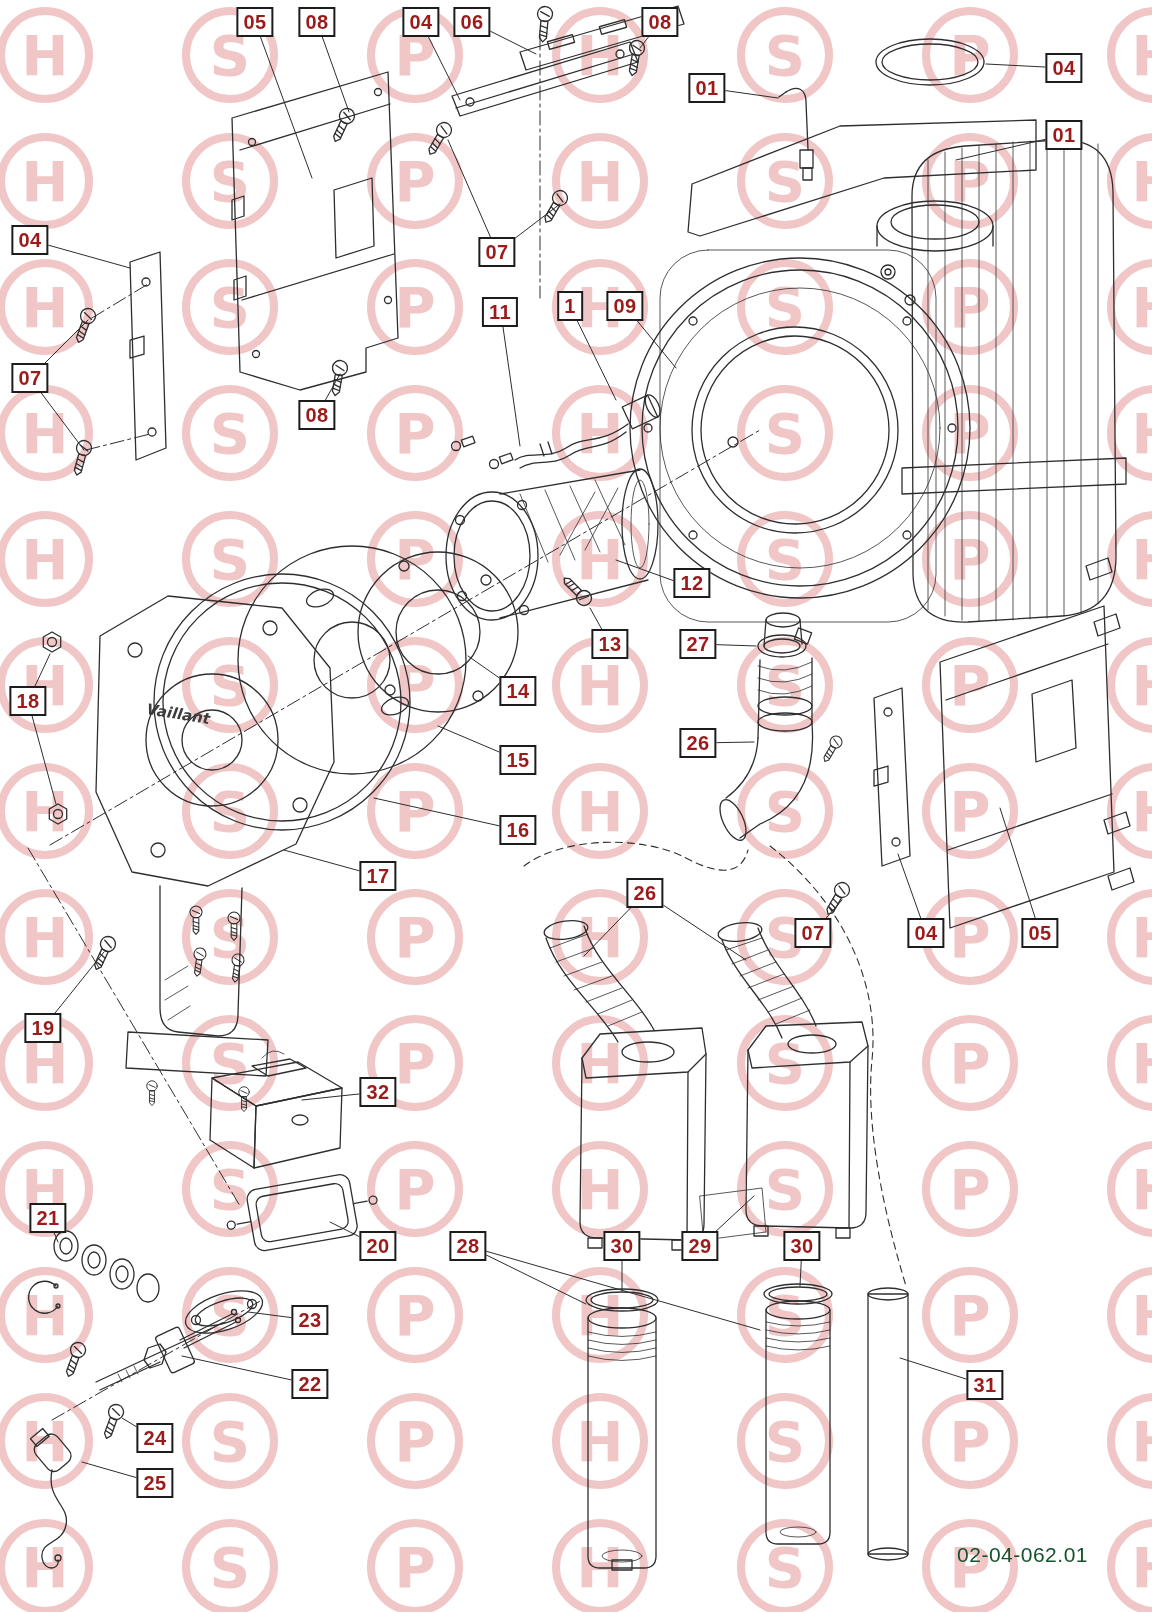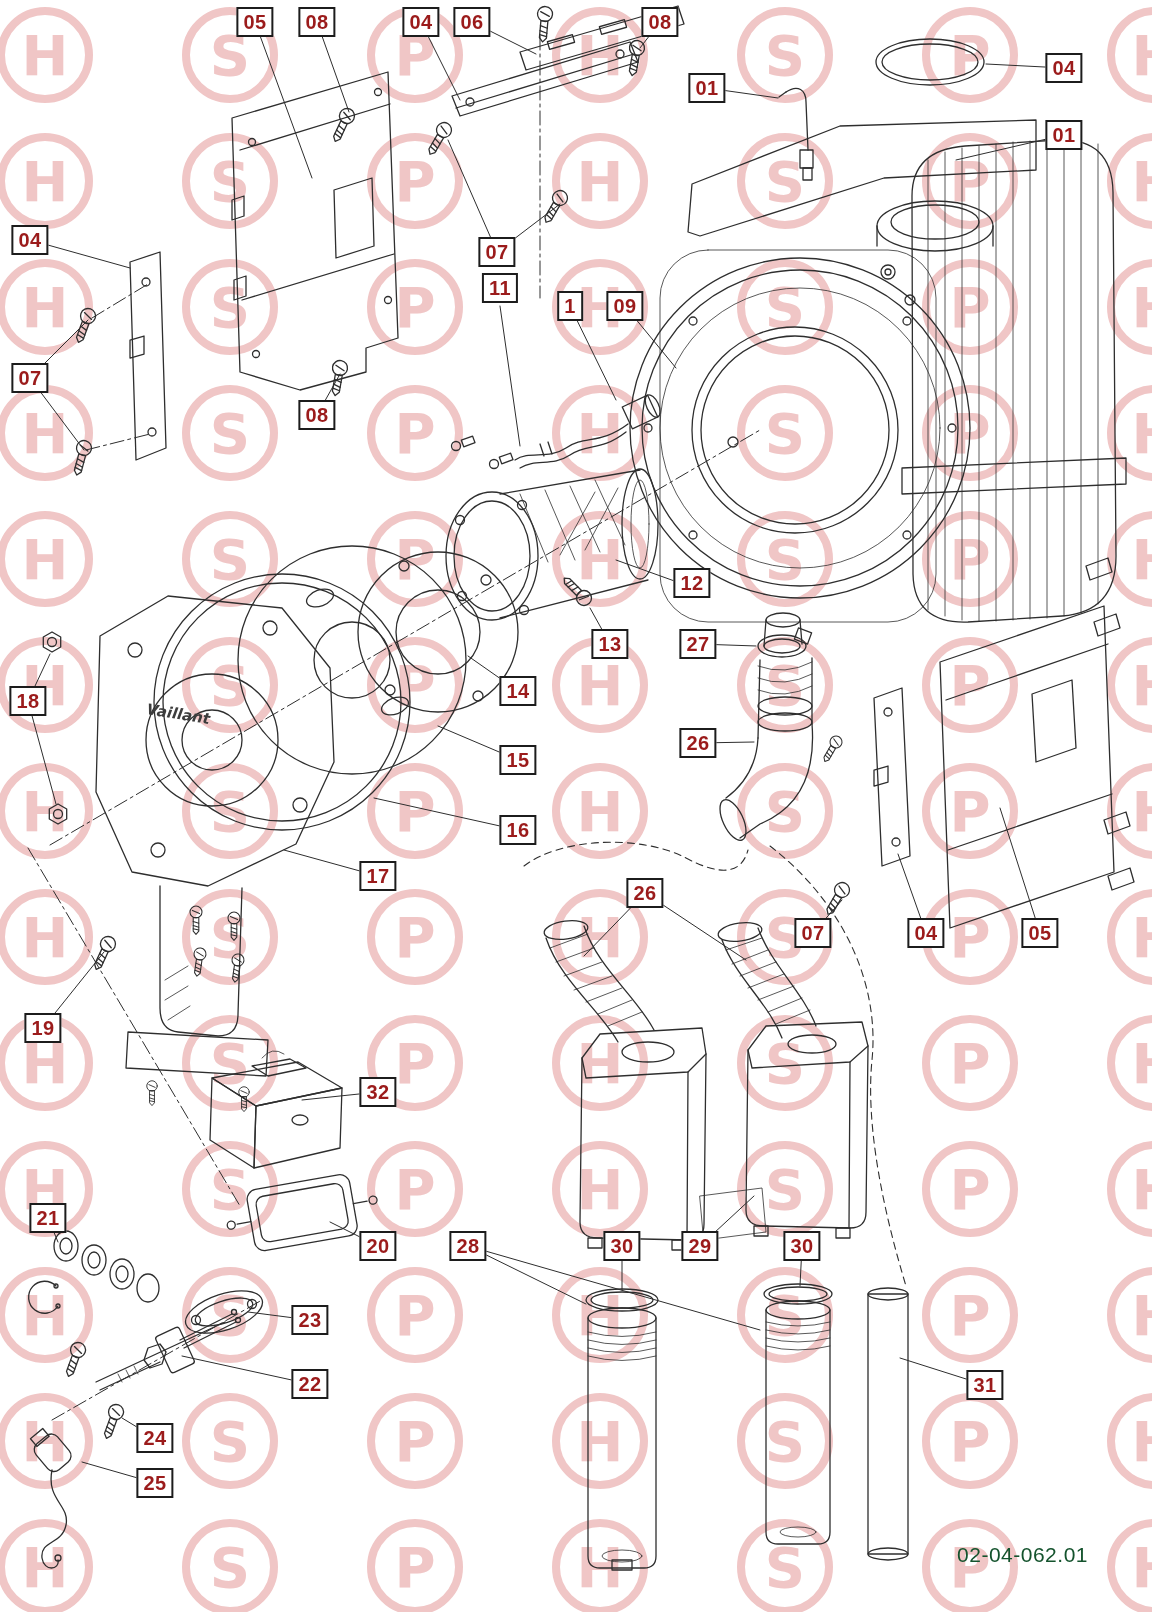--- a/index.html
+++ b/index.html
@@ -555,21 +555,21 @@
       <div class="callout" style="left: 255px; top: 22px;">05</div>
       <div class="callout" style="left: 317px; top: 22px;">08</div>
       <div class="callout" style="left: 421px; top: 22px;">04</div>
       <div class="callout" style="left: 472px; top: 22px;">06</div>
       <div class="callout" style="left: 660px; top: 22px;">08</div>
       <div class="callout" style="left: 707px; top: 88px;">01</div>
       <div class="callout" style="left: 1064px; top: 68px;">04</div>
       <div class="callout" style="left: 1064px; top: 135px;">01</div>
       <div class="callout" style="left: 30px; top: 240px;">04</div>
       <div class="callout" style="left: 497px; top: 252px;">07</div>
-      <div class="callout" style="left: 500px; top: 288px;">11</div>
+      <div class="callout" style="left: 500px; top: 312px;">11</div>
       <div class="callout" style="left: 570px; top: 306px;">1</div>
       <div class="callout" style="left: 625px; top: 306px;">09</div>
       <div class="callout" style="left: 30px; top: 378px;">07</div>
       <div class="callout" style="left: 317px; top: 415px;">08</div>
       <div class="callout" style="left: 680px; top: 583px; margin-left: 12px;">12</div>
       <div class="callout" style="left: 610px; top: 644px;">13</div>
       <div class="callout" style="left: 698px; top: 644px;">27</div>
       <div class="callout" style="left: 518px; top: 691px;">14</div>
       <div class="callout" style="left: 28px; top: 701px;">18</div>
       <div class="callout" style="left: 698px; top: 743px;">26</div>

